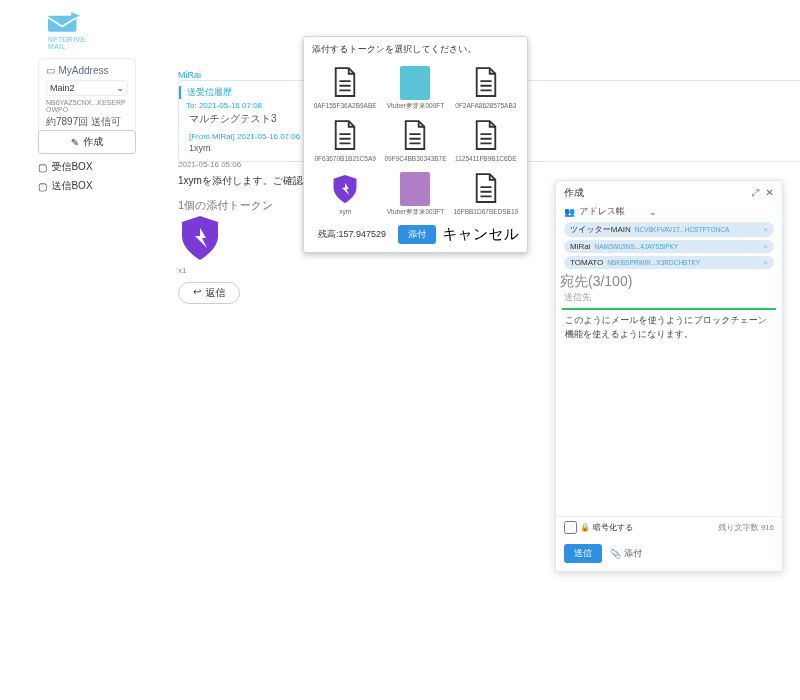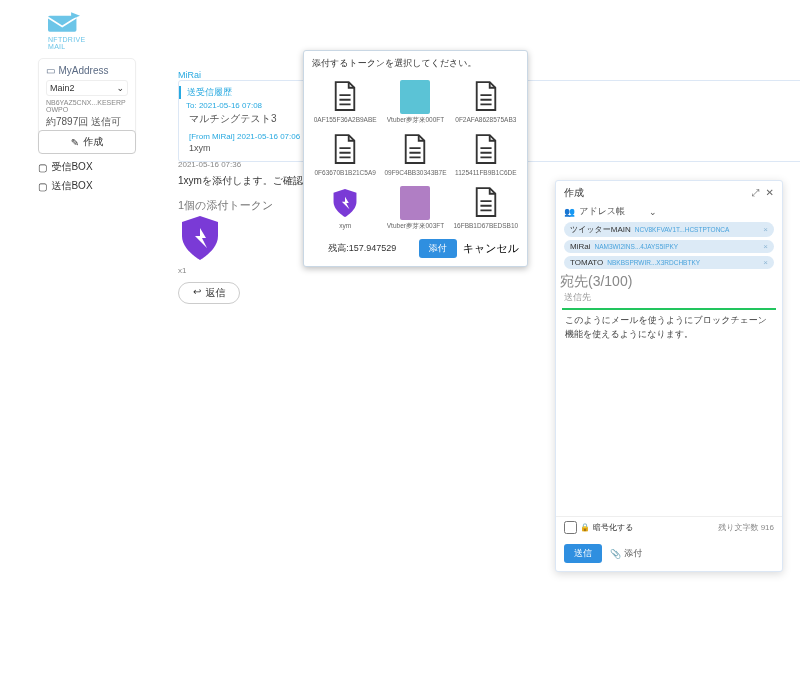--- a/index.html
+++ b/index.html
@@ -34,37 +34,37 @@
 
   .stamp{ position:absolute; left:178px; top:160px; font-size:8px; color:#888;}
   .msg-line{ position:absolute; left:178px; top:174px; font-size:10px;}
   .att-label{ position:absolute; left:178px; top:198px; font-size:11px; color:#777;}
   .big-token{ position:absolute; left:178px; top:212px;}
   .big-token .shield{ width:44px; height:52px;}
   .x1{ position:absolute; left:178px; top:266px; font-size:8px; color:#888;}
   .reply-btn{ position:absolute; left:178px; top:282px; border:1px solid #ccc; border-radius:12px; padding:3px 14px; font-size:10px; background:#fff; display:flex; gap:4px;}
 
   
-  .modal{ position:absolute; left:303px; top:50px; width:225px; background:#fff; border:1px solid #c9d7e4; border-radius:3px; box-shadow:0 2px 6px rgba(0,0,0,.25); z-index:5;}
+  .modal{ position:absolute; left:303px; top:36px; width:225px; background:#fff; border:1px solid #c9d7e4; border-radius:3px; box-shadow:0 2px 6px rgba(0,0,0,.25); z-index:5;}
   .modal-title{ font-size:9px; padding:6px 8px;}
   .grid{ display:grid; grid-template-columns:repeat(3,1fr); padding:0 6px;}
   .cell{ display:flex; flex-direction:column; align-items:center; padding:4px 2px;}
   .cell .ic{ width:30px; height:34px; display:flex; align-items:center; justify-content:center;}
   .cell .lbl{ font-size:6.5px; color:#666; text-align:center; margin-top:2px; height:9px; overflow:hidden;}
   .thumb{ width:30px; height:34px; background:#5bc3d6; border-radius:2px; position:relative; overflow:hidden;}
   .thumb.t2{ background:#b07ec4;}
   .shield-sm{ width:28px; height:32px;}
   .modal-row{ display:flex; align-items:center; gap:4px; padding:5px 8px; font-size:9px;}
   .modal-row input[type=text]{ flex:0 0 70px; font-size:9px; padding:1px 3px; border:1px solid #bbb;}
   .modal-row .qtylbl{ margin-left:auto;}
   .modal-row input.qty{ width:34px; text-align:right;}
   .modal-foot{ display:flex; align-items:center; gap:6px; padding:4px 8px 8px 8px; font-size:9px;}
   .bal{ flex:1; text-align:center;}
   .btn-blue{ background:#2f8fe0; color:#fff; border:none; border-radius:3px; padding:3px 10px; font-size:9px;}
-  .btn-plain{ background:none; border:none; font-size:11px;}
+  .btn-plain{ background:none; border:none; font-size:15px;}
 
   
   .compose{ position:absolute; left:555px; top:180px; width:228px; height:392px; background:#fff; border:1px solid #dce7f5; border-radius:3px; box-shadow:0 2px 8px rgba(0,0,0,.15); display:flex; flex-direction:column; z-index:3;}
   .compose-head{ display:flex; align-items:center; justify-content:space-between; padding:5px 8px; font-size:10px;}
   .compose-head .acts{ display:flex; gap:6px; color:#666;}
   .addr-row{ display:flex; align-items:center; gap:4px; padding:0 8px 4px 8px; font-size:9px; color:#555;}
   .chips{ padding:0 8px; display:flex; flex-direction:column; gap:3px;justify-content:center;}
   .chip{ background:#dceaf6; border-radius:10px; padding:2px 6px; font-size:8px; display:flex; align-items:center; position:relative;}
   .chip .prim{ color:#333;}
   .chip .sec{ color:#4aa3dc; font-size:6.5px; margin-left:4px;}
@@ -147,21 +147,21 @@
     <span class="icons">
       <span>⟳</span>
       <span>✎</span>
     </span>
   </div>
   <div class="thread-line">To: 2021-05-16 07:08</div>
   <div class="thread-subj">マルチシグテスト3</div>
   <div class="thread-from">[From MiRai] 2021-05-16 07:06</div>
   <div class="thread-body">1xym</div>
 </div>
-<div class="stamp">2021-05-16 07:36</div>
+<div class="stamp">2021-05-16 05:06</div>
 <div class="msg-line">1xymを添付します。ご確認ください。</div>
 <div class="att-label">1個の添付トークン</div>
 <div class="big-token">
   <svg class="shield" viewBox="0 0 44 48">
       <use href="#shield"></use>
     </svg>
 </div>
 <div class="x1">x1</div>
 <div class="reply-btn">
   <span>↩</span>

